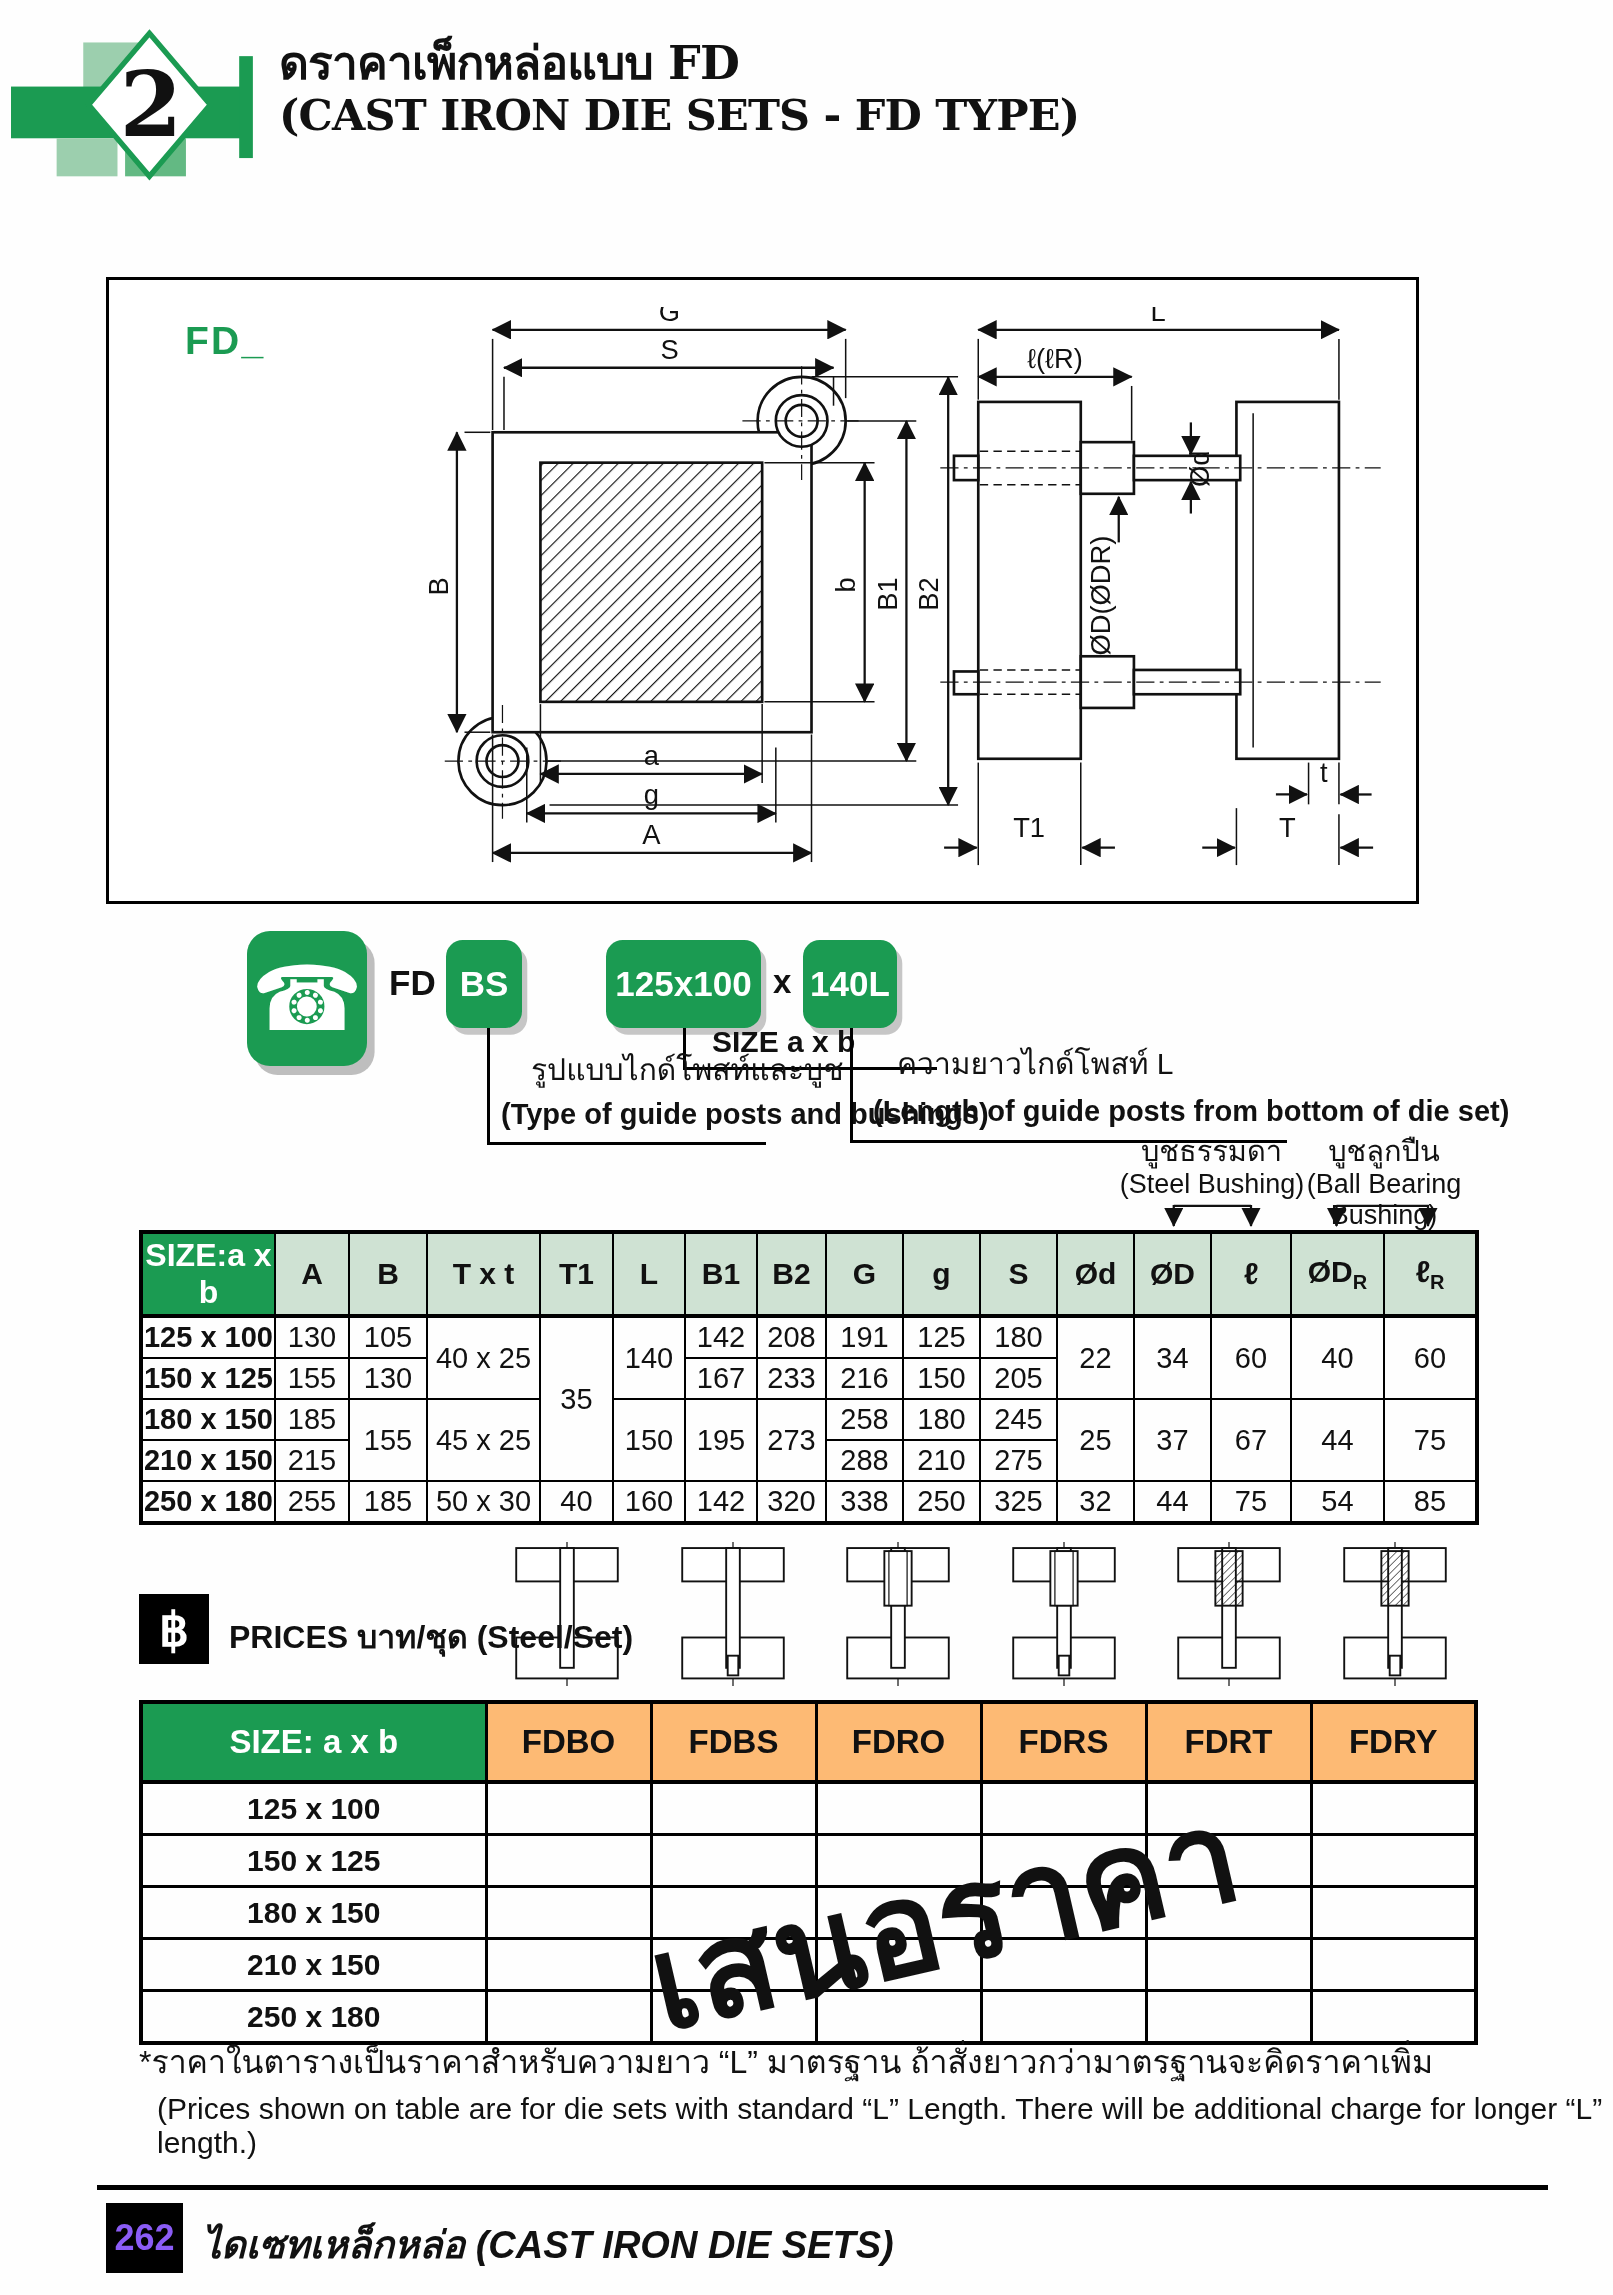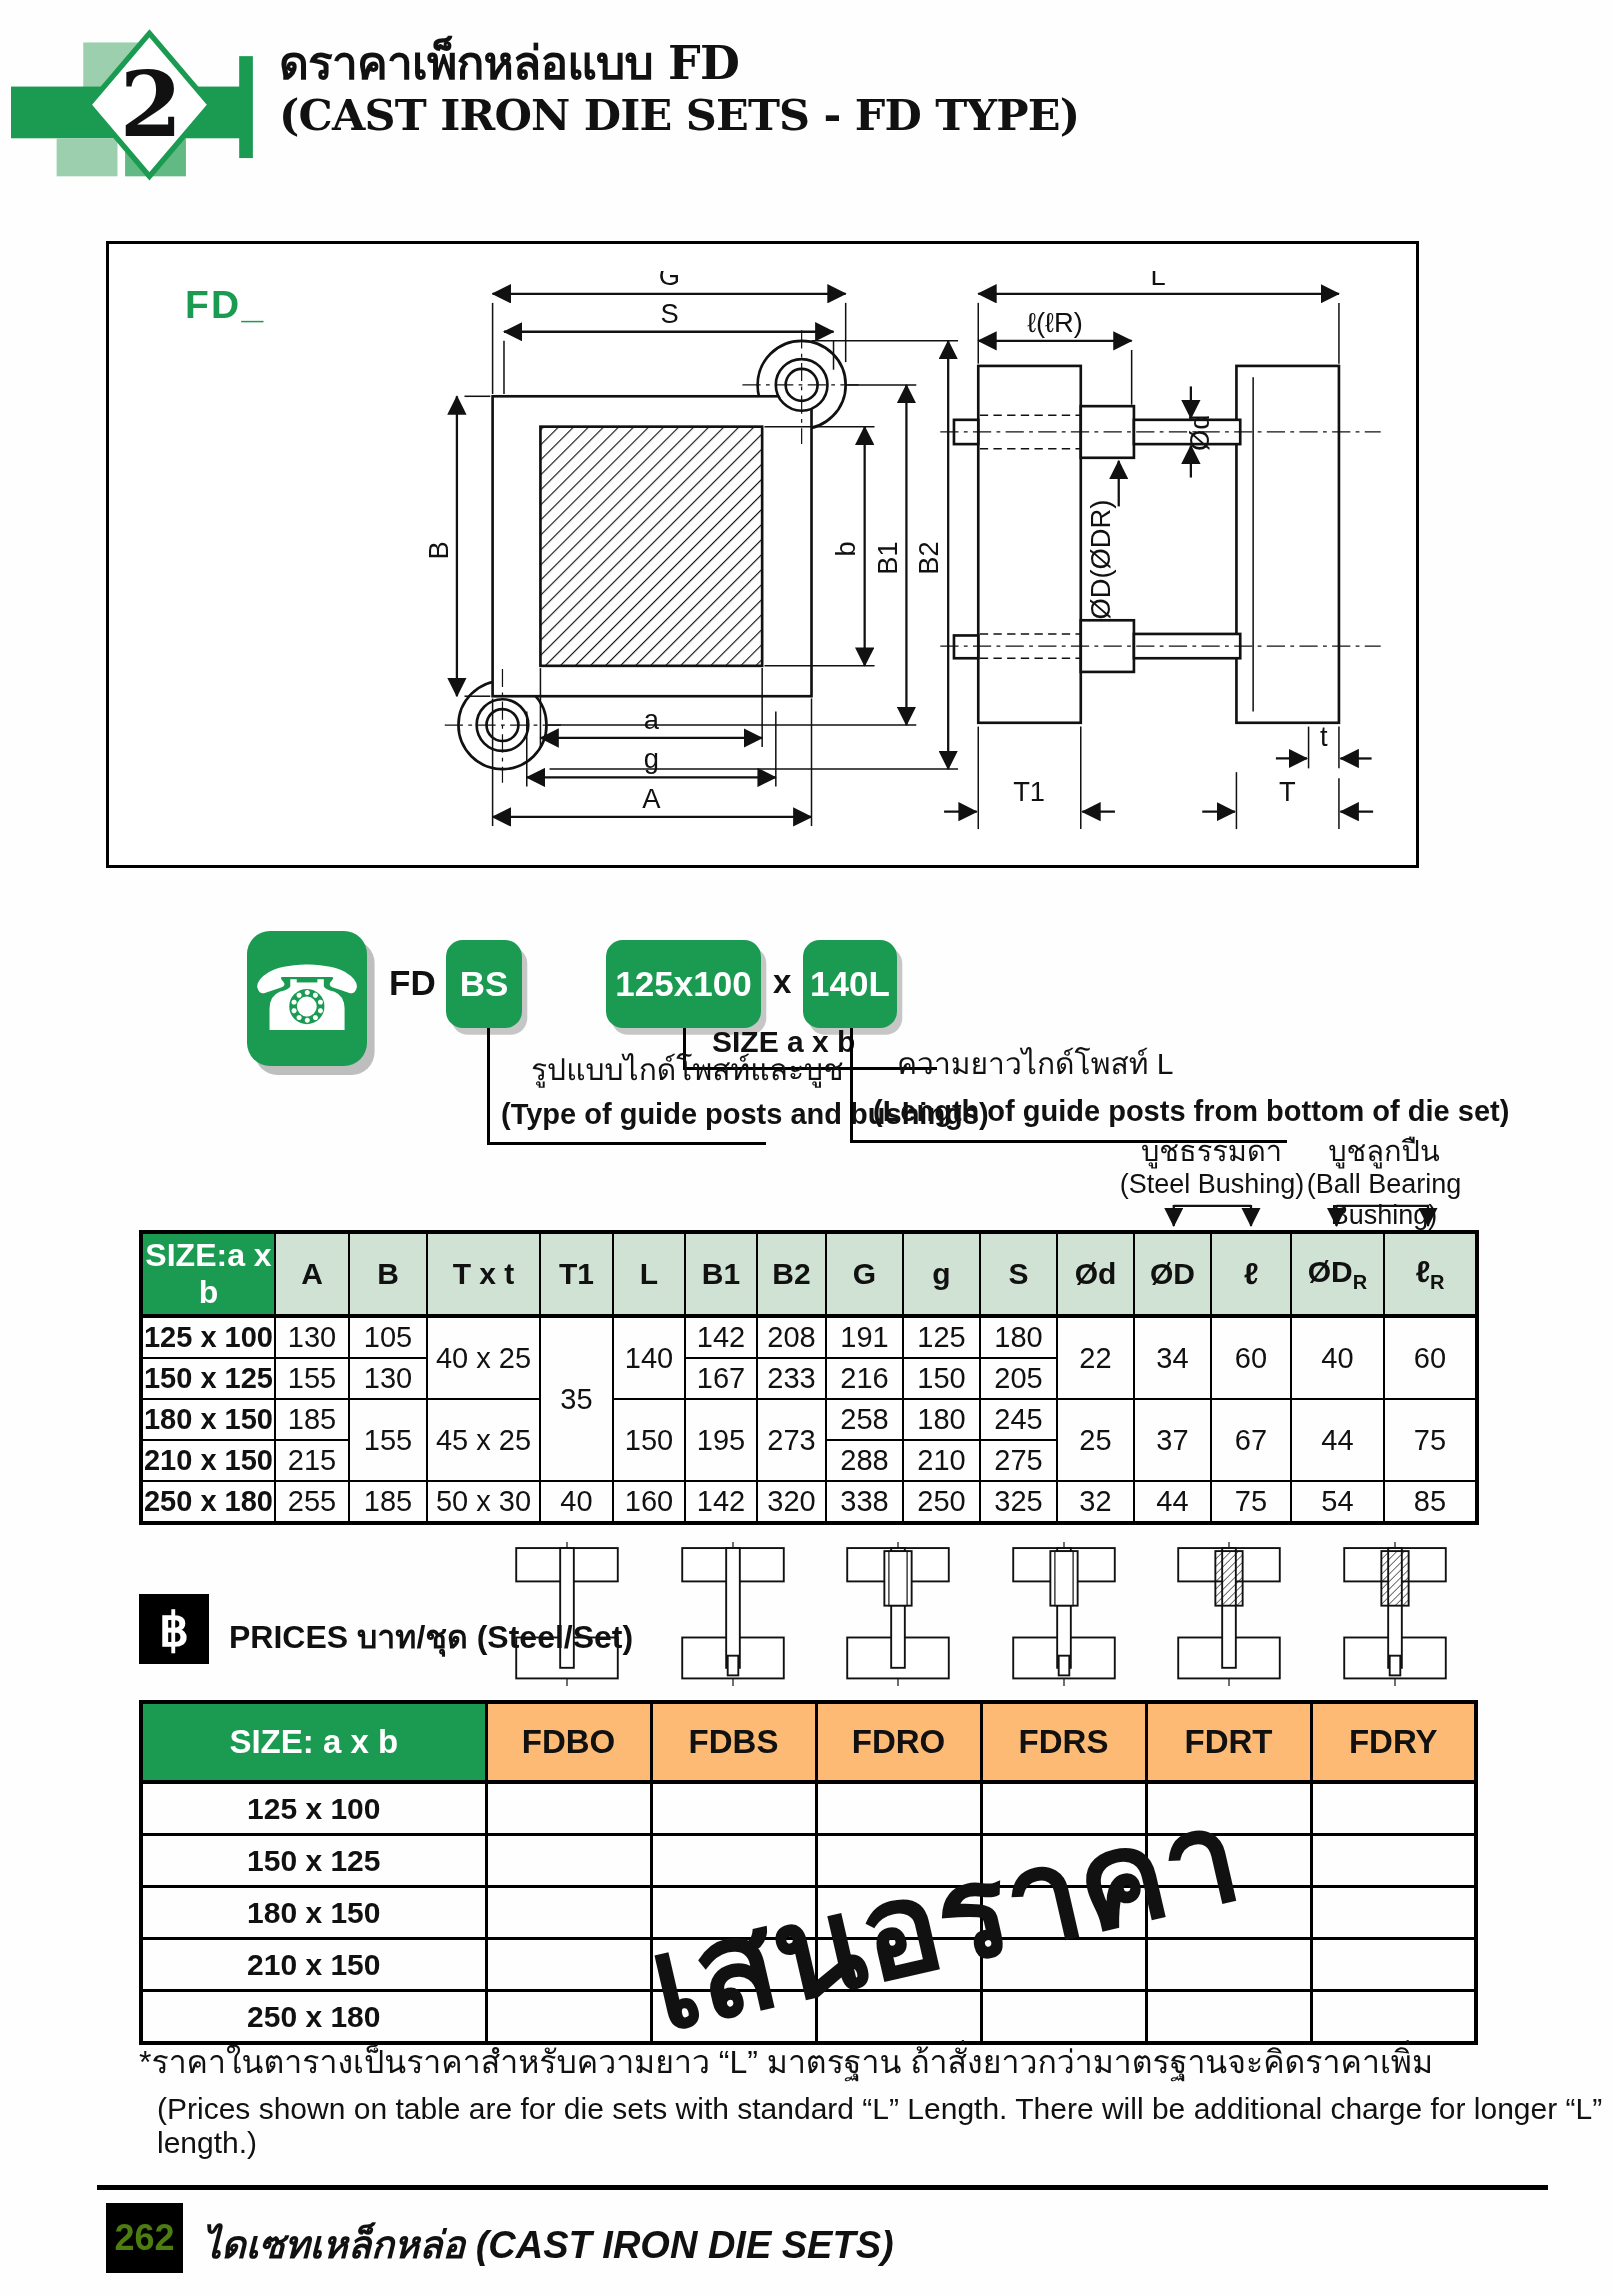--- a/index.html
+++ b/index.html
@@ -1,21 +1,21 @@
 <!DOCTYPE html>
 <html style="font-size:12px"><head>
 <meta charset="utf-8">
 <style>
   html,body{margin:0;padding:0;background:#d8d8d8;}
   .page{position:relative;width:1614px;height:2295px;background:#fefefe;
         font-family:"Liberation Sans",sans-serif;color:#111;overflow:hidden;}
   .abs{position:absolute;}
   .ttl{font-family:"DejaVu Serif",serif;font-weight:800;letter-spacing:-0.8px;white-space:nowrap;}
   .green-txt{color:#1b9b52;}
-  .panel{border:3.8px solid #000;background:#fff;}
+  .panel{border:3.8px solid #000;background:#fff;margin-top:36px;}
   .badge{background:#1b9b52;color:#fff;font-weight:bold;font-size:35px;border-radius:16.7px;
          display:flex;align-items:center;justify-content:center;box-shadow:5.3px 6.8px 0 rgba(0,0,0,0.22);}
   .conn{border-left:3px solid #000;border-bottom:3px solid #000;}
   .note-thai{font-size:30px;white-space:nowrap;margin-left:24px;}
   .note-eng{font-size:29px;font-weight:bold;white-space:nowrap;}
   .ctr{text-align:center;}
   
   table{border-collapse:collapse;table-layout:fixed;}
   .dim-table{border:4.6px solid #000;width:1338px;}
   .dim-table th{border:2.3px solid #000;border-bottom:4.6px solid #000;background:#cfe2d3;
@@ -442,18 +442,18 @@
       </tr>
     </tbody>
   </table>
 
   <div class="abs wm" style="left:645px;top:1814px">เสนอราคา</div>
 
   <div class="abs" style="left:139px;top:2036px;font-size:32px">*ราคาในตารางเป็นราคาสำหรับความยาว “L” มาตรฐาน ถ้าสั่งยาวกว่ามาตรฐานจะคิดราคาเพิ่ม</div>
   <div class="abs" style="left:157px;top:2092px;font-size:30px">(Prices shown on table are for die sets with standard “L” Length.  There will be additional charge for longer “L” length.)</div>
 
   <div class="abs" style="left:97px;top:2185px;width:1451px;height:5.3px;background:#000"></div>
-  <div class="abs" style="left:106px;top:2203px;width:77px;height:70px;background:#000;color:#4d7c0f;
+  <div class="abs" style="left:106px;top:2203px;width:77px;height:70px;background:#000;color:#8b5cf6;
        display:flex;align-items:center;justify-content:center;font-size:36px;font-weight:bold">262</div>
   <div class="abs" style="left:202px;top:2214px;font-size:38px;font-weight:bold;font-style:italic">ไดเซทเหล็กหล่อ (CAST IRON DIE SETS)</div>
 
 </div>
 
 
 </body></html>

